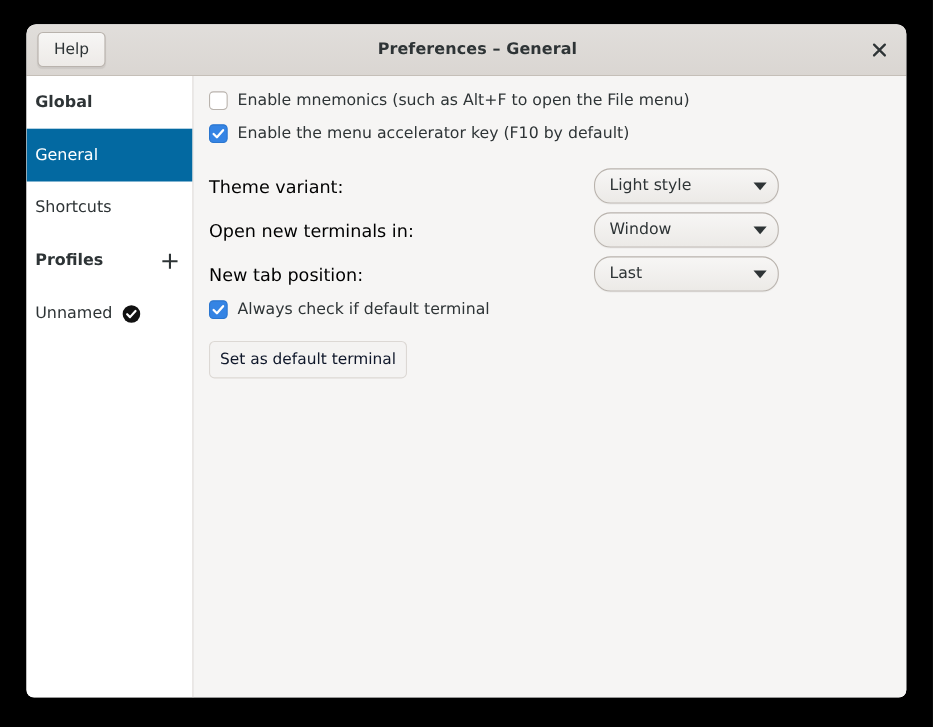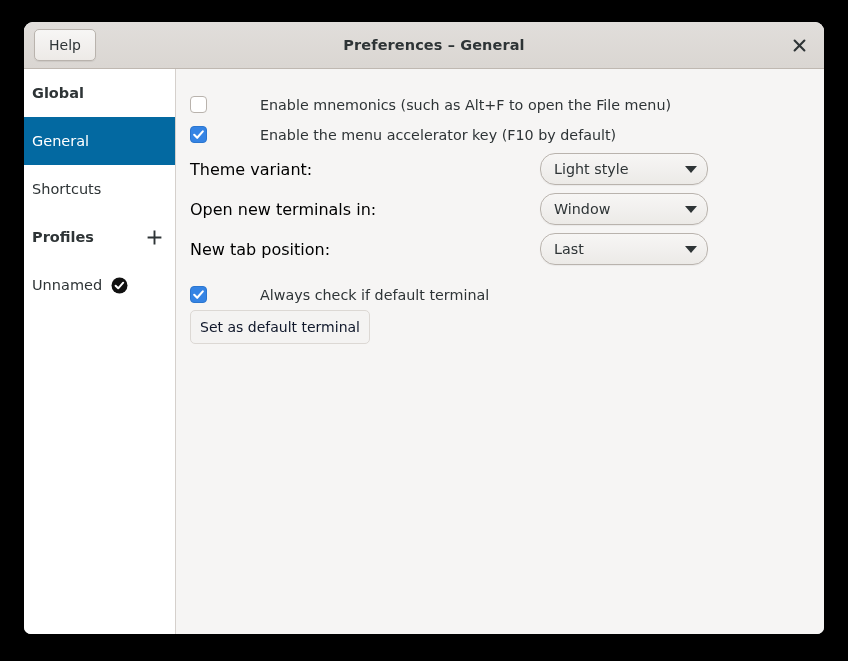--- a/index.html
+++ b/index.html
@@ -156,24 +156,23 @@
   #content {
     flex: 1 1 auto;
     background: #f6f5f4;
     padding: 14px 0 0 14px;
     box-sizing: border-box;
     overflow: hidden;
   }
 
   .check-row {
     display: flex;
-    align-items: flex-end;
+    align-items: flex-start;
     height: 30px;
     margin-bottom: 0px;
-    gap: 44px;
   }
   .check-row .ck-label {
     margin-left: 9px;
     font-size: 14.3px;
     color: #2e3436;
     white-space: nowrap;
   }
 
   .cb {
     width: 17px;

